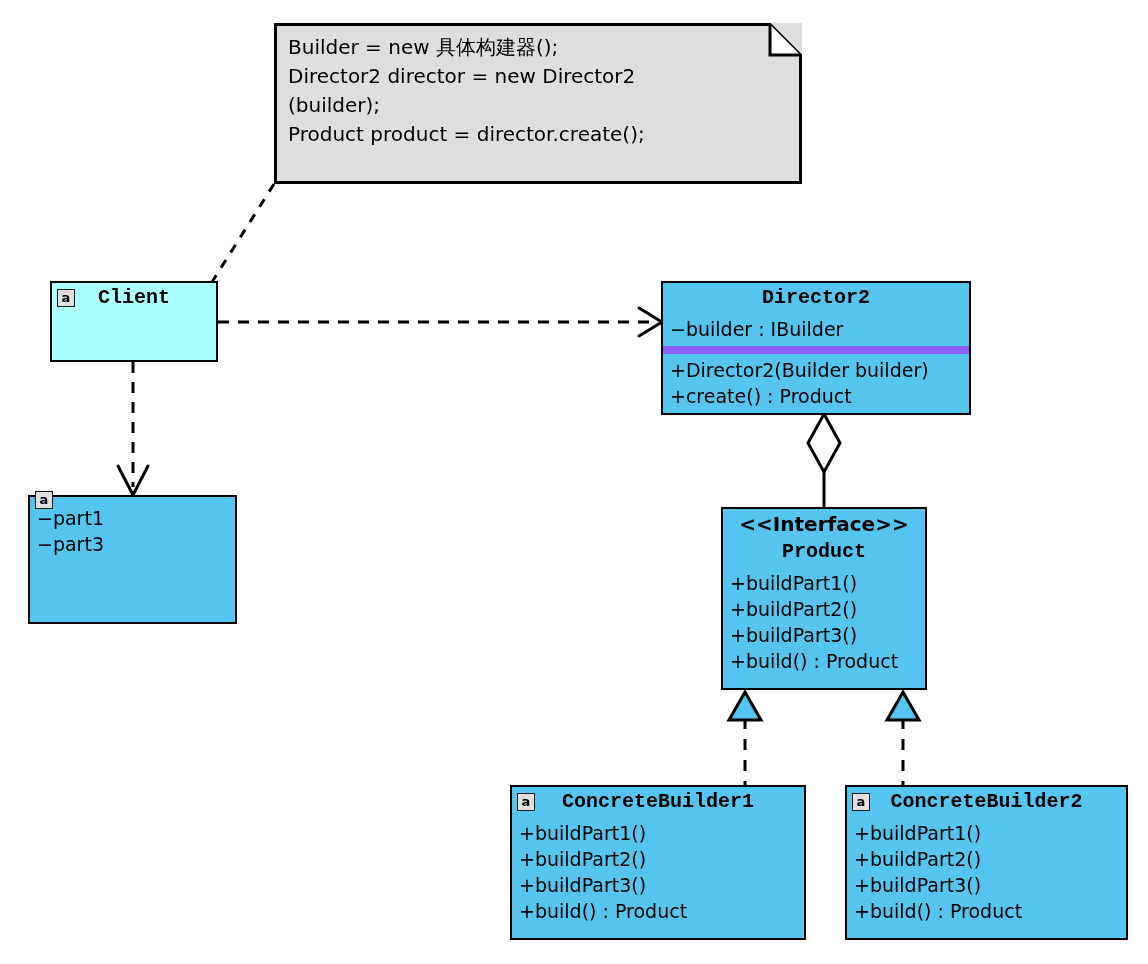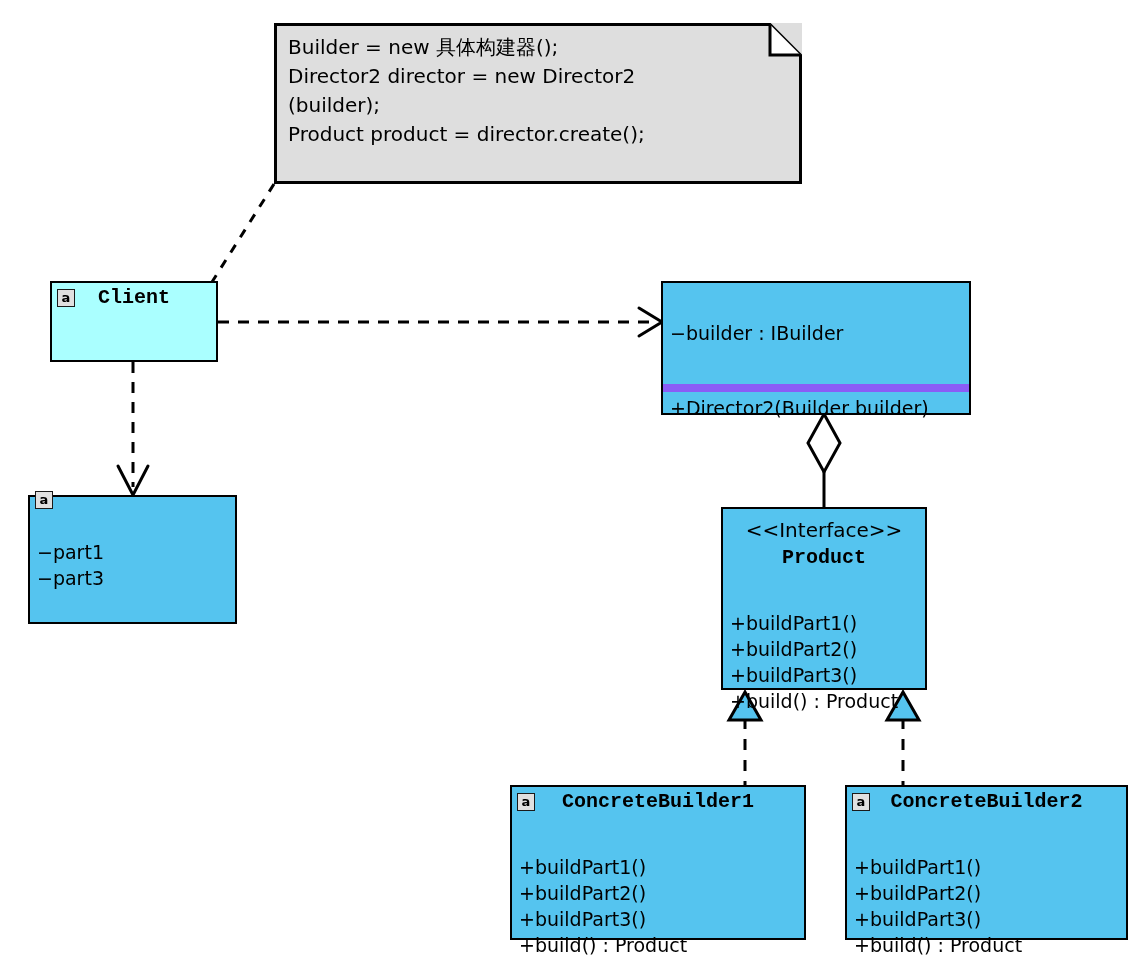--- a/index.html
+++ b/index.html
@@ -29,44 +29,42 @@
   .node {
     position: absolute;
     box-sizing: border-box;
     border: 2px solid #000000;
     background: #55c4ef;
     z-index: 3;
   }
   .compartment {
     box-sizing: border-box;
     padding: 3px 6px 4px 7px;
-    margin-top: 34px;
   }
   .compartment + .compartment {
     border-top: 8px solid #8b5cf6;
   }
   .title-row {
     position: relative;
     text-align: center;
     font-weight: bold;
     font-size: 20px;
     line-height: 25px;
     color: #000000;
     padding: 2px 7px 3px 7px;
   }
   .title-row.two-line {
     line-height: 27px;
     padding-top: 2px;
     padding-bottom: 2px;
   }
   .stereotype {
     display: block;
-    font-weight: normal;
+    font-weight: bold;
     font-size: 20px;
-    margin-top: 6px;
   }
   .cls-name {
     display: block;
     font-weight: bold;
     font-family: Liberation Mono, monospace;
   }
   .badge {
     position: absolute;
     left: 5px;
     top: 50%;
@@ -164,25 +162,29 @@
     <div class="title-row">
       <span class="badge">a</span>
     </div>
     <div class="compartment">
       <div class="member">−part1</div>
       <div class="member">−part3</div>
     </div>
   </div>
 
   <div class="node" style="left:661px; top:281px; width:310px; height:134px;">
+    <div class="title-row">
+      <span class="cls-name">Director2</span>
+    </div>
     <div class="compartment">
       <div class="member">−builder : IBuilder</div>
     </div>
     <div class="compartment">
       <div class="member">+Director2(Builder builder)</div>
+      <div class="member">+create() : Product</div>
     </div>
   </div>
 
   <div class="node" style="left:721px; top:507px; width:206px; height:183px;">
     <div class="title-row two-line">
       <span class="stereotype">&lt;&lt;Interface&gt;&gt;</span>
       <span class="cls-name">Product</span>
     </div>
     <div class="compartment">
       <div class="member">+buildPart1()</div>

